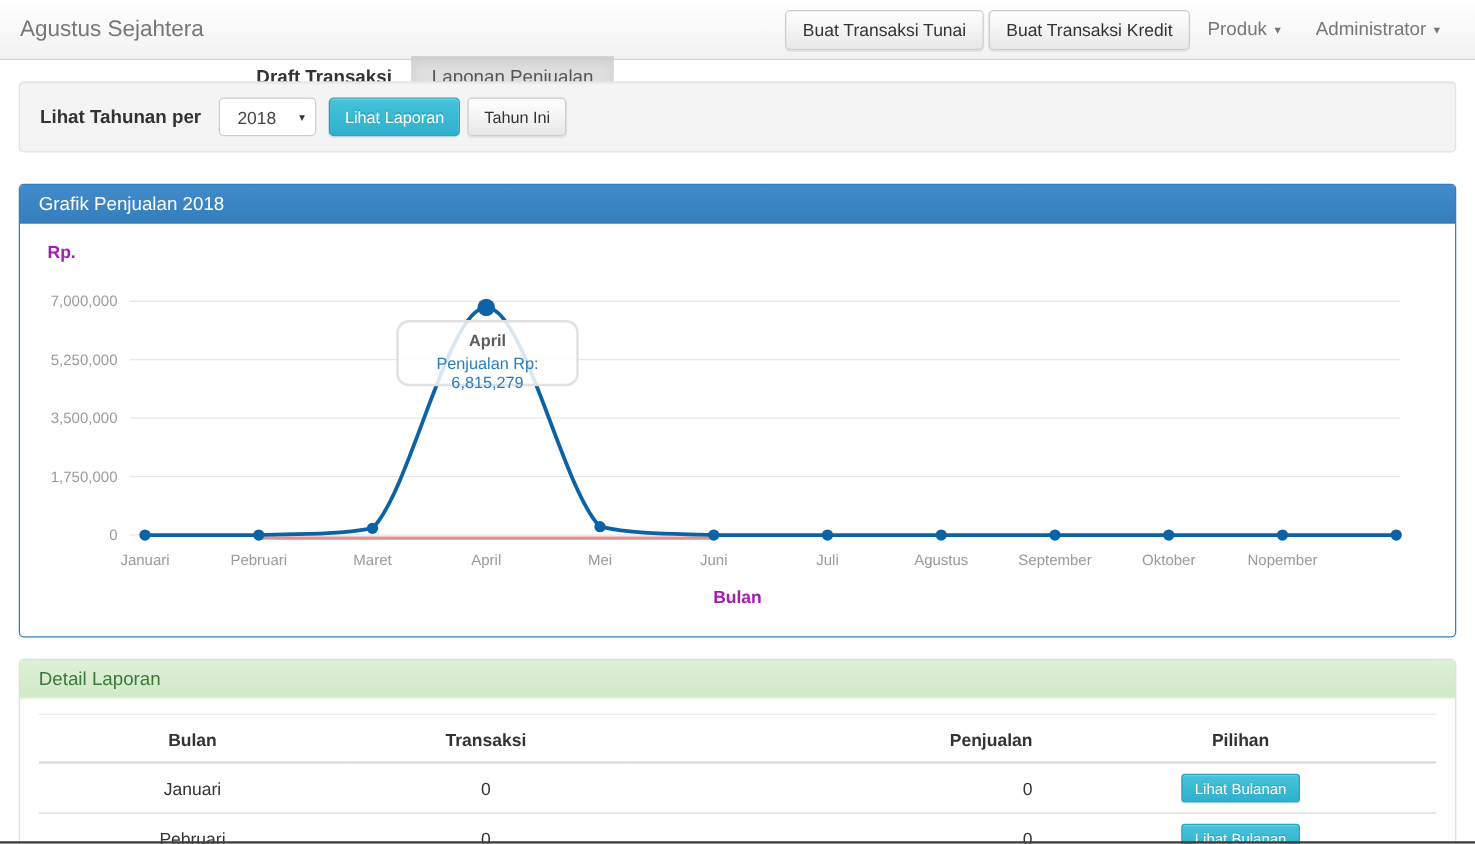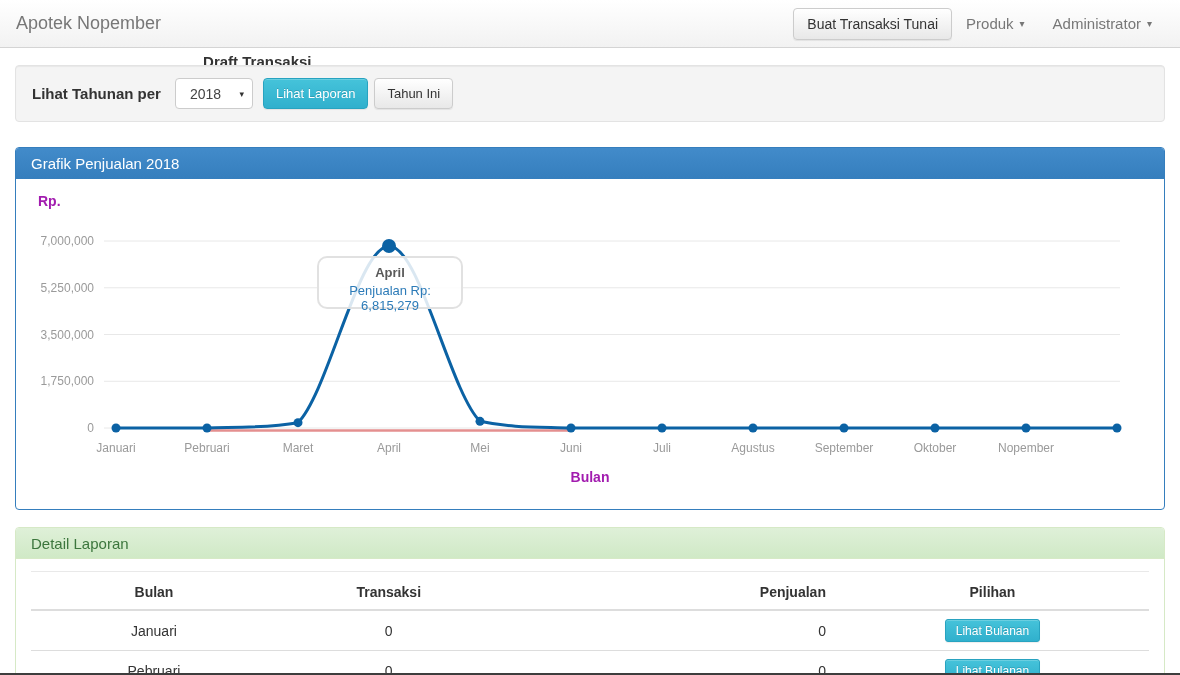--- a/index.html
+++ b/index.html
@@ -75,24 +75,26 @@
   .btn-xs { height:23px; padding:0 10px; font-size:12px; border-radius:3px; }
 
   .bottom-edge { position:absolute; left:0; top:673px; width:1180px; height:2px; background:#3d3d3d; }
 </style>
 </head>
 <body>
 
 <div class="page">
 
   <div class="navbar">
-    <div class="brand">Apotek Nopember</div>
+    <div class="brand">Agustus Sejahtera</div>
     <a class="nav-item emph">Draft Transaksi</a>
+    <a class="nav-item active">Laponan Penjualan</a>
     <div class="nav-right">
       <button class="btn btn-nav">Buat Transaksi Tunai</button>
+      <button class="btn btn-nav">Buat Transaksi Kredit</button>
       <div class="dropdown">
         <span>Produk</span>
         <span class="caret">▾</span>
       </div>
       <div class="dropdown">
         <span>Administrator</span>
         <span class="caret">▾</span>
       </div>
     </div>
   </div>

